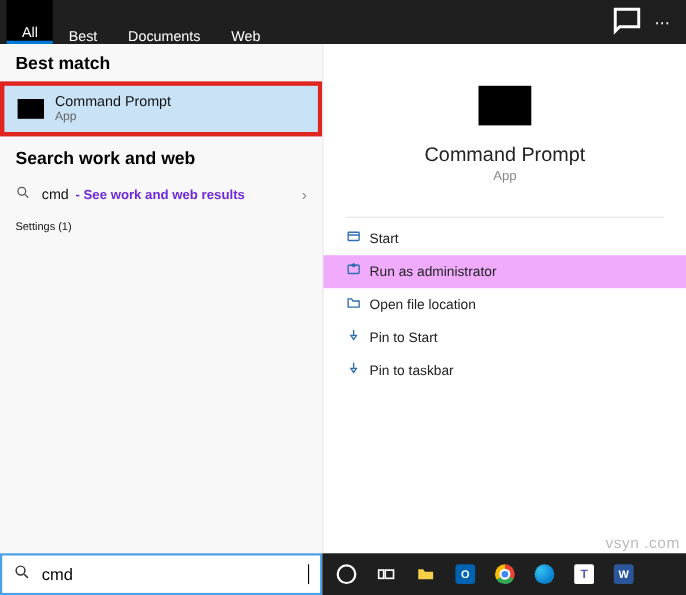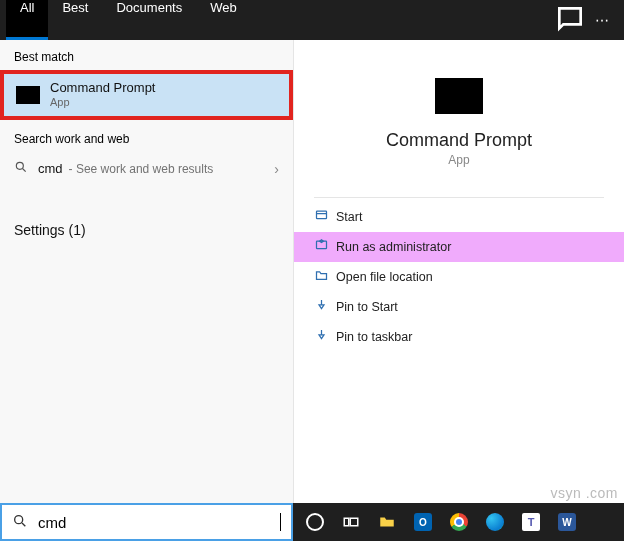--- a/index.html
+++ b/index.html
@@ -1,48 +1,48 @@
 <!DOCTYPE html>
 <html><head>
 <meta charset="utf-8">
 <style>
   * { box-sizing: border-box; margin: 0; padding: 0; font-family: "Segoe UI", Arial, sans-serif; }
   body { width: 624px; height: 541px; background: #fff; overflow: hidden; position: relative; }
 
   
   .tabbar { height: 40px; background: #1f1f1f; display: flex; align-items: center; padding: 0 6px; color: #fff; font-size: 13px; }
-  .tab { padding: 0 14px; height: 40px; display: flex; align-items: flex-start; cursor: pointer; }
+  .tab { padding: 0 14px; height: 40px; display: flex; align-items: flex-end; cursor: pointer; }
   .tab.active { border-bottom: 3px solid #0078d4; background: #000; }
   .tabbar .spacer { flex: 1; }
   .tabbar .ico { width: 32px; text-align: center; color: #fff; font-size: 14px; cursor: pointer; }
   .tabbar .chev { font-size: 10px; margin-left: 4px; }
 
   
   .main { display: flex; height: 463px; }
   .left { width: 293px; background: #f8f8f8; display: flex; flex-direction: column; }
   .right { flex: 1; background: #fff; border-left: 1px solid #e5e5e5; padding-top: 28px; }
 
   
-  .section-label { font-size: 12px; font-weight: 400; color: #000; padding: 10px 14px 6px; }
+  .section-label { font-size: 16px; font-weight: 700; color: #000; padding: 10px 14px 6px; }
   .result-row {
     display: flex; align-items: center; padding: 6px 12px; background: #c9e2f5; cursor: pointer;
     border: 4px solid #e1241e; margin: 0 0 2px 0;
   }
   .result-row .thumb { width: 24px; height: 18px; background: #000; margin-right: 10px; flex-shrink: 0; }
   .result-row .col { line-height: 1.25; }
   .result-row .ttl { font-size: 13px; color: #111; }
   .result-row .sub { font-size: 11px; color: #666; }
 
   .web-row { display: flex; align-items: center; padding: 8px 14px; cursor: pointer; }
   .web-row .mag { width: 14px; font-size: 13px; color: #555; margin-right: 10px; }
   .web-row .q { font-size: 13px; color: #111; margin-right: 6px; }
-  .web-row .hint { font-size: 12px; color: #737373; flex: 1; }
+  .web-row .hint { font-size: 12px; color: #6d28d9; flex: 1; font-weight: bold; }
   .web-row .chev { font-size: 14px; color: #888; }
 
-  .settings-row { padding: 8px 14px; font-size: 14px; color: #111; cursor: pointer; margin-top: 29px; }
+  .settings-row { padding: 8px 14px; font-size: 10px; color: #111; cursor: pointer; }
 
   
   .app-tile { width: 48px; height: 36px; background: #000; margin: 10px auto 16px; }
   .app-title { text-align: center; font-size: 18px; color: #222; }
   .app-sub { text-align: center; font-size: 12px; color: #888; margin-top: 2px; margin-bottom: 30px; }
   .hr { border-top: 1px solid #e5e5e5; margin: 0 20px 4px; }
   .action { display: flex; align-items: center; height: 30px; padding: 0 20px; font-size: 12.5px; color: #222; cursor: pointer; }
   .action.sel { background: #f0abfc; }
   .action .aicon { width: 22px; color: #2f6fb0; font-size: 14px; }
 

